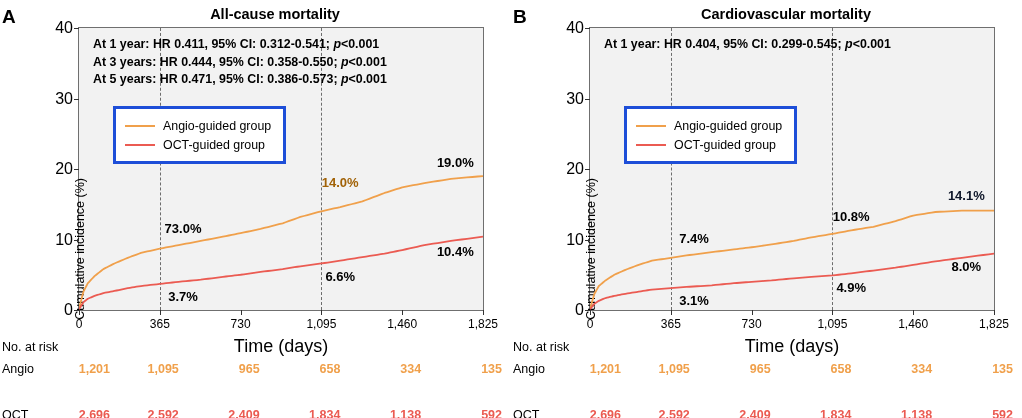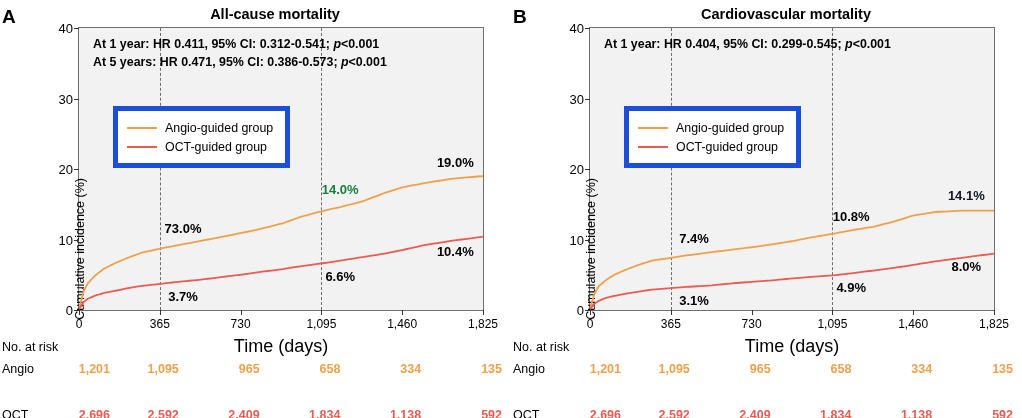--- a/index.html
+++ b/index.html
@@ -30,21 +30,21 @@
   .plot-inner{position:absolute;inset:0;overflow:hidden;}
 
   
   .yaxis-label{
     position:absolute;left:-6px;top:150px;
     transform-origin:0 0;transform:rotate(-90deg) translate(-100%,0);
     font-size:12.5px;white-space:nowrap;
   }
   .ytick{
     position:absolute;right:calc(100% + 6px);
-    font-size:13px;transform:translateY(-50%);white-space:nowrap;
+    font-size:16px;transform:translateY(-50%);white-space:nowrap;
   }
   .ytickmark{
     position:absolute;right:100%;width:5px;height:1px;background:#333;
   }
   
   .xtick{
     position:absolute;top:calc(100% + 7px);
     font-size:12px;transform:translateX(-50%);white-space:nowrap;
   }
   .xtickmark{position:absolute;top:100%;width:1px;height:5px;background:#333;}
@@ -56,21 +56,21 @@
   .vline{position:absolute;top:0;bottom:0;width:0;border-left:1px dashed #6d6d6d;}
 
   .stats{
     position:absolute;left:14px;top:8px;font-size:12.4px;font-weight:bold;
     line-height:1.42;white-space:nowrap;
   }
   .stats i{font-style:italic;}
 
   .legend{
     position:absolute;left:34px;top:78px;
-    background:#ffffff;border:5px solid #1d4ed8;
+    background:#ffffff;border:3px solid #1d4ed8;
     padding:7px 12px 7px 9px;
   }
   .legend-row{display:flex;align-items:center;height:19px;}
   .legend-line{width:30px;height:0;border-top:2.2px solid #000;margin-right:8px;}
   .legend-text{font-size:12.4px;white-space:nowrap;}
 
   .pt-label{
     position:absolute;font-size:13px;font-weight:bold;white-space:nowrap;
     transform:translate(-50%,-50%);
   }
@@ -122,35 +122,36 @@
         <div class="xaxis-label">Time (days)</div>
         <div class="plot-inner">
           <div class="vline" style="left: 80.8px;"></div>
           <div class="vline" style="left: 242.4px;"></div>
           <svg width="404" height="282" style="position: absolute; left: 0px; top: 0px;">
             <path d="M0.00,280.59L0.74,277.77L0.74,277.77L1.48,274.95L1.48,274.95L2.21,272.13L2.21,272.13L2.95,269.31L2.95,269.31L3.69,266.49L3.69,266.49L4.43,263.67L4.43,263.67L5.17,262.26L5.17,262.26L5.90,260.85L5.90,260.85L6.64,259.44L6.64,259.44L7.38,258.03L7.38,258.03L8.12,256.62L8.12,256.62L8.85,255.21L8.85,255.21L9.96,254.03L9.96,254.03L11.07,252.86L11.07,252.86L12.18,251.69L12.18,251.69L13.28,250.51L13.28,250.51L14.39,249.34L14.39,249.34L15.50,248.16L15.50,248.16L16.97,246.99L16.97,246.99L18.45,245.81L18.45,245.81L19.92,244.63L19.92,244.63L21.40,243.46L21.40,243.46L22.87,242.29L22.87,242.29L24.35,241.11L24.35,241.11L26.20,240.17L26.20,240.17L28.04,239.23L28.04,239.23L29.88,238.29L29.88,238.29L31.73,237.35L31.73,237.35L33.57,236.41L33.57,236.41L35.42,235.47L35.42,235.47L37.63,234.53L37.63,234.53L39.85,233.59L39.85,233.59L42.06,232.65L42.06,232.65L44.27,231.71L44.27,231.71L46.49,230.77L46.49,230.77L48.70,229.83L48.70,229.83L50.92,229.01L50.92,229.01L53.13,228.19L53.13,228.19L55.34,227.36L55.34,227.36L57.56,226.54L57.56,226.54L59.77,225.72L59.77,225.72L61.98,224.90L61.98,224.90L65.12,224.19L65.12,224.19L68.26,223.49L68.26,223.49L71.39,222.78L71.39,222.78L74.53,222.08L74.53,222.08L77.66,221.37L77.66,221.37L80.80,220.67L80.80,220.67L83.94,220.08L83.94,220.08L87.07,219.49L87.07,219.49L90.21,218.90L90.21,218.90L93.34,218.31L93.34,218.31L96.48,217.73L96.48,217.73L99.62,217.14L99.62,217.14L103.31,216.44L103.31,216.44L107.00,215.73L107.00,215.73L110.68,215.02L110.68,215.02L114.37,214.32L114.37,214.32L118.06,213.62L118.06,213.62L121.75,212.91L121.75,212.91L125.44,212.20L125.44,212.20L129.13,211.50L129.13,211.50L132.82,210.80L132.82,210.80L136.51,210.09L136.51,210.09L140.20,209.38L140.20,209.38L143.89,208.68L143.89,208.68L146.84,208.09L146.84,208.09L149.79,207.50L149.79,207.50L152.75,206.92L152.75,206.92L155.70,206.33L155.70,206.33L158.65,205.74L158.65,205.74L161.60,205.16L161.60,205.16L164.92,204.45L164.92,204.45L168.24,203.75L168.24,203.75L171.56,203.04L171.56,203.04L174.88,202.34L174.88,202.34L178.20,201.63L178.20,201.63L181.52,200.93L181.52,200.93L185.21,199.99L185.21,199.99L188.90,199.05L188.90,199.05L192.59,198.11L192.59,198.11L196.28,197.16L196.28,197.16L199.97,196.22L199.97,196.22L203.66,195.28L203.66,195.28L206.61,194.23L206.61,194.23L209.56,193.17L209.56,193.17L212.52,192.11L212.52,192.11L215.47,191.06L215.47,191.06L218.42,190.00L218.42,190.00L221.37,188.94L221.37,188.94L224.87,188.00L224.87,188.00L228.38,187.06L228.38,187.06L231.88,186.12L231.88,186.12L235.39,185.18L235.39,185.18L238.89,184.24L238.89,184.24L242.40,183.30L242.40,183.30L245.54,182.59L245.54,182.59L248.67,181.89L248.67,181.89L251.81,181.19L251.81,181.19L254.94,180.48L254.94,180.48L258.08,179.78L258.08,179.78L261.22,179.07L261.22,179.07L264.91,178.13L264.91,178.13L268.60,177.19L268.60,177.19L272.28,176.25L272.28,176.25L275.97,175.31L275.97,175.31L279.66,174.37L279.66,174.37L283.35,173.43L283.35,173.43L287.04,172.02L287.04,172.02L290.73,170.61L290.73,170.61L294.42,169.20L294.42,169.20L298.11,167.79L298.11,167.79L301.80,166.38L301.80,166.38L305.49,164.97L305.49,164.97L308.44,164.03L308.44,164.03L311.39,163.09L311.39,163.09L314.35,162.15L314.35,162.15L317.30,161.21L317.30,161.21L320.25,160.27L320.25,160.27L323.20,159.33L323.20,159.33L326.89,158.63L326.89,158.63L330.58,157.92L330.58,157.92L334.27,157.22L334.27,157.22L337.96,156.51L337.96,156.51L341.65,155.81L341.65,155.81L345.34,155.10L345.34,155.10L349.76,154.39L349.76,154.39L354.19,153.69L354.19,153.69L358.62,152.99L358.62,152.99L363.05,152.28L363.05,152.28L367.47,151.57L367.47,151.57L371.90,150.87L371.90,150.87L377.25,150.40L377.25,150.40L382.60,149.93L382.60,149.93L387.95,149.46L387.95,149.46L393.30,148.99L393.30,148.99L398.65,148.52L398.65,148.52L404.00,148.05L404.00,148.05" fill="none" stroke="#F0A04B" stroke-width="1.8" stroke-linejoin="round"></path>
             <path d="M0.00,281.30L0.74,280.12L0.74,280.12L1.48,278.94L1.48,278.94L2.21,277.77L2.21,277.77L2.95,276.60L2.95,276.60L3.69,275.42L3.69,275.42L4.43,274.25L4.43,274.25L5.17,273.66L5.17,273.66L5.90,273.07L5.90,273.07L6.64,272.48L6.64,272.48L7.38,271.90L7.38,271.90L8.12,271.31L8.12,271.31L8.85,270.72L8.85,270.72L9.96,270.25L9.96,270.25L11.07,269.78L11.07,269.78L12.18,269.31L12.18,269.31L13.28,268.84L13.28,268.84L14.39,268.37L14.39,268.37L15.50,267.90L15.50,267.90L16.97,267.43L16.97,267.43L18.45,266.96L18.45,266.96L19.92,266.49L19.92,266.49L21.40,266.02L21.40,266.02L22.87,265.55L22.87,265.55L24.35,265.08L24.35,265.08L26.20,264.73L26.20,264.73L28.04,264.38L28.04,264.38L29.88,264.02L29.88,264.02L31.73,263.67L31.73,263.67L33.57,263.32L33.57,263.32L35.42,262.96L35.42,262.96L37.63,262.50L37.63,262.50L39.85,262.02L39.85,262.02L42.06,261.55L42.06,261.55L44.27,261.08L44.27,261.08L46.49,260.62L46.49,260.62L48.70,260.14L48.70,260.14L50.92,259.79L50.92,259.79L53.13,259.44L53.13,259.44L55.34,259.09L55.34,259.09L57.56,258.73L57.56,258.73L59.77,258.38L59.77,258.38L61.98,258.03L61.98,258.03L65.12,257.68L65.12,257.68L68.26,257.32L68.26,257.32L71.39,256.97L71.39,256.97L74.53,256.62L74.53,256.62L77.66,256.27L77.66,256.27L80.80,255.91L80.80,255.91L83.94,255.56L83.94,255.56L87.07,255.21L87.07,255.21L90.21,254.86L90.21,254.86L93.34,254.50L93.34,254.50L96.48,254.15L96.48,254.15L99.62,253.80L99.62,253.80L103.31,253.45L103.31,253.45L107.00,253.09L107.00,253.09L110.68,252.74L110.68,252.74L114.37,252.39L114.37,252.39L118.06,252.04L118.06,252.04L121.75,251.69L121.75,251.69L125.44,251.22L125.44,251.22L129.13,250.75L129.13,250.75L132.82,250.28L132.82,250.28L136.51,249.81L136.51,249.81L140.20,249.34L140.20,249.34L143.89,248.87L143.89,248.87L146.84,248.51L146.84,248.51L149.79,248.16L149.79,248.16L152.75,247.81L152.75,247.81L155.70,247.46L155.70,247.46L158.65,247.10L158.65,247.10L161.60,246.75L161.60,246.75L164.92,246.28L164.92,246.28L168.24,245.81L168.24,245.81L171.56,245.34L171.56,245.34L174.88,244.87L174.88,244.87L178.20,244.40L178.20,244.40L181.52,243.93L181.52,243.93L185.21,243.46L185.21,243.46L188.90,242.99L188.90,242.99L192.59,242.52L192.59,242.52L196.28,242.05L196.28,242.05L199.97,241.58L199.97,241.58L203.66,241.11L203.66,241.11L206.61,240.64L206.61,240.64L209.56,240.17L209.56,240.17L212.52,239.70L212.52,239.70L215.47,239.23L215.47,239.23L218.42,238.76L218.42,238.76L221.37,238.29L221.37,238.29L224.87,237.82L224.87,237.82L228.38,237.35L228.38,237.35L231.88,236.88L231.88,236.88L235.39,236.41L235.39,236.41L238.89,235.94L238.89,235.94L242.40,235.47L242.40,235.47L245.54,235.00L245.54,235.00L248.67,234.53L248.67,234.53L251.81,234.06L251.81,234.06L254.94,233.59L254.94,233.59L258.08,233.12L258.08,233.12L261.22,232.65L261.22,232.65L264.91,232.06L264.91,232.06L268.60,231.47L268.60,231.47L272.28,230.89L272.28,230.89L275.97,230.30L275.97,230.30L279.66,229.71L279.66,229.71L283.35,229.13L283.35,229.13L287.04,228.54L287.04,228.54L290.73,227.95L290.73,227.95L294.42,227.36L294.42,227.36L298.11,226.78L298.11,226.78L301.80,226.19L301.80,226.19L305.49,225.60L305.49,225.60L308.44,225.01L308.44,225.01L311.39,224.42L311.39,224.42L314.35,223.84L314.35,223.84L317.30,223.25L317.30,223.25L320.25,222.66L320.25,222.66L323.20,222.07L323.20,222.07L326.89,221.25L326.89,221.25L330.58,220.43L330.58,220.43L334.27,219.61L334.27,219.61L337.96,218.78L337.96,218.78L341.65,217.96L341.65,217.96L345.34,217.14L345.34,217.14L349.76,216.44L349.76,216.44L354.19,215.73L354.19,215.73L358.62,215.02L358.62,215.02L363.05,214.32L363.05,214.32L367.47,213.62L367.47,213.62L371.90,212.91L371.90,212.91L377.25,212.20L377.25,212.20L382.60,211.50L382.60,211.50L387.95,210.80L387.95,210.80L393.30,210.09L393.30,210.09L398.65,209.38L398.65,209.38L404.00,208.68L404.00,208.68" fill="none" stroke="#EB5B52" stroke-width="1.8" stroke-linejoin="round"></path>
           </svg>
           <div class="stats">
             <div><span>At 1 year: HR 0.411, 95% CI: 0.312-0.541; </span><i>p</i><span>&lt;0.001</span></div>
+            <div><span>At 3 years: HR 0.444, 95% CI: 0.358-0.550; </span><i>p</i><span>&lt;0.001</span></div>
             <div><span>At 5 years: HR 0.471, 95% CI: 0.386-0.573; </span><i>p</i><span>&lt;0.001</span></div>
           </div>
           <div class="legend">
             <div class="legend-row">
               <span class="legend-line" style="border-top-color: rgb(240, 160, 75);"></span>
               <span class="legend-text">Angio-guided group</span>
             </div>
             <div class="legend-row">
               <span class="legend-line" style="border-top-color: rgb(235, 91, 82);"></span>
               <span class="legend-text">OCT-guided group</span>
             </div>
           </div>
           <div class="pt-label" style="left: 104.044px; top: 200.22px; color: rgb(0, 0, 0);">73.0%</div>
           <div class="pt-label" style="left: 104.044px; top: 267.9px; color: rgb(0, 0, 0);">3.7%</div>
-          <div class="pt-label" style="left: 261.216px; top: 161px; color: #15803d;">14.0%</div>
+          <div class="pt-label" style="left: 261.216px; top: 154px; color: #a16207;">14.0%</div>
           <div class="pt-label" style="left: 261.216px; top: 248.16px; color: rgb(0, 0, 0);">6.6%</div>
           <div class="pt-label" style="left: 376.329px; top: 133.95px; color: rgb(0, 0, 0);">19.0%</div>
           <div class="pt-label" style="left: 376.329px; top: 222.78px; color: rgb(0, 0, 0);">10.4%</div>
         </div>
       </div>
       <div class="risk">
         <div class="risk-title">No. at risk</div>
         <div class="risk-rowlabel rowAngio">Angio</div>
         <div class="risk-num rowAngio" style="left: 110px; color: rgb(240, 160, 75);">1,201</div>
         <div class="risk-num rowAngio" style="left: 178.8px; color: rgb(240, 160, 75);">1,095</div>

